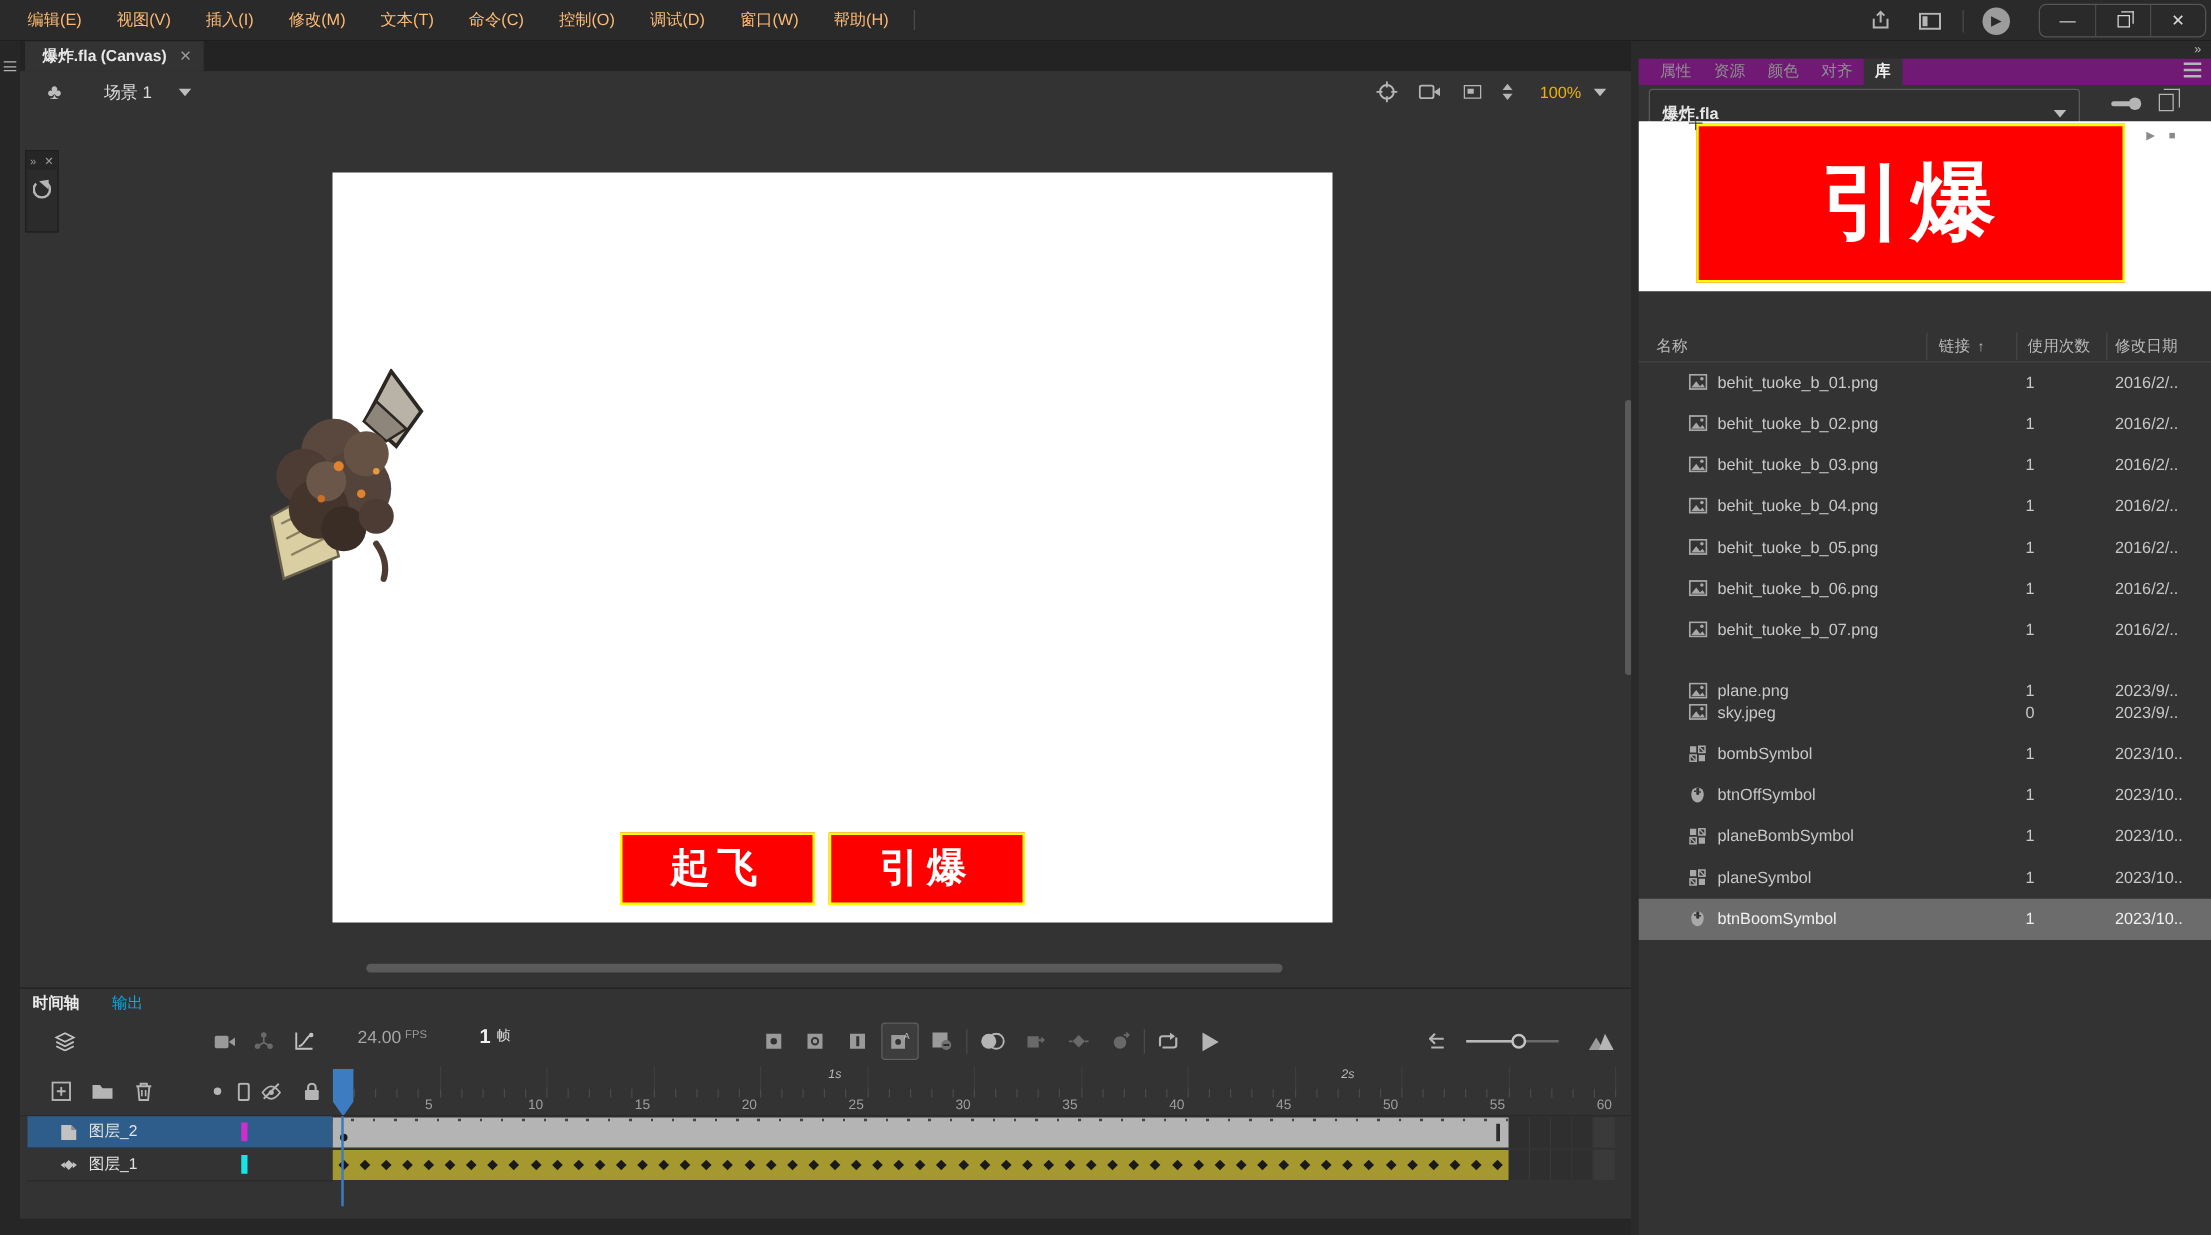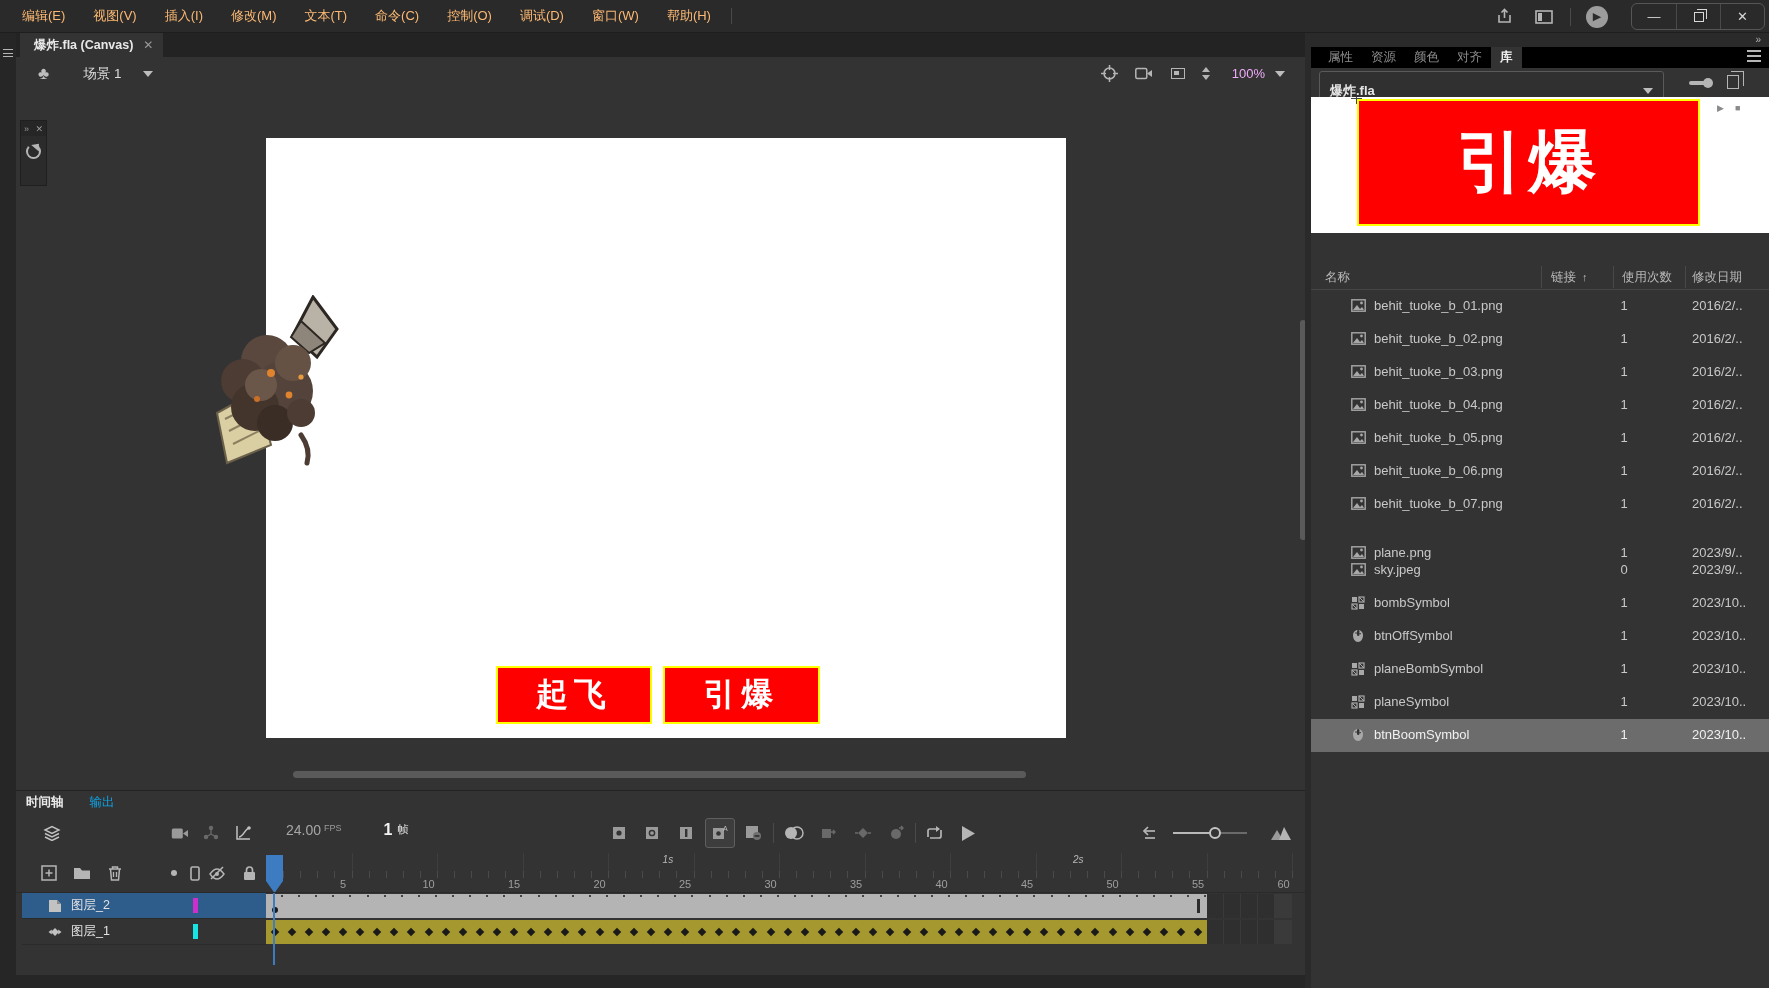--- a/index.html
+++ b/index.html
@@ -35,21 +35,21 @@
   
   .editbar{position:absolute;left:16px;top:57px;width:1289px;height:33px;background:#333;display:flex;align-items:center;}
   .clover{margin-left:22px;font-size:17px;color:#bdbdbd;}
   .scene-label{margin-left:34px;color:#dcdcdc;font-size:13.5px;}
   .chev{margin-left:22px;width:0;height:0;border-left:5px solid transparent;border-right:5px solid transparent;border-top:6px solid #bdbdbd;}
   .editbar-right{position:absolute;right:12px;top:0;height:33px;display:flex;align-items:center;gap:14px;}
   .eb-icon{width:20px;height:20px;display:flex;align-items:center;justify-content:center;color:#b5b5b5;}
   .stepper{display:flex;flex-direction:column;gap:3px;align-items:center;}
   .tri-up{width:0;height:0;border-left:4px solid transparent;border-right:4px solid transparent;border-bottom:5px solid #b5b5b5;}
   .tri-dn{width:0;height:0;border-left:4px solid transparent;border-right:4px solid transparent;border-top:5px solid #b5b5b5;}
-  .zoom-box{display:flex;align-items:center;gap:8px;padding:3px 8px;color:#f0abfc;justify-content:space-between;}
+  .zoom-box{display:flex;align-items:center;gap:8px;padding:3px 8px;color:#eab308;justify-content:space-between;}
   .clipbox{width:14px;height:11px;border:1.5px solid #b5b5b5;position:relative;}
   .clipbox::before{content:"";position:absolute;left:2px;top:2px;width:5px;height:4px;background:#b5b5b5;}
 
   
   .pasteboard{position:absolute;left:16px;top:90px;width:1289px;height:700px;background:#333;overflow:hidden;}
   .stage{position:absolute;left:250px;top:48px;width:800px;height:600px;background:#fff;}
   .stage-btn{position:absolute;height:58px;background:#f00;border:2px solid #ff0;color:#fff;font-size:32px;font-weight:bold;display:flex;align-items:center;justify-content:center;letter-spacing:6px;}
   .h-scrollbar{position:absolute;left:277px;top:681px;width:733px;height:7px;border-radius:4px;background:#5a5a5a;}
   .v-scrollbar{position:absolute;left:1284px;top:230px;width:6px;height:220px;border-radius:4px;background:#5a5a5a;}
 
@@ -102,21 +102,21 @@
   .kf-diamond{position:absolute;top:9px;width:6px;height:6px;background:#1a1a1a;transform:rotate(45deg);}
   .empty-cell{position:absolute;border-right:1px solid #3a3a3a;background:#2f2f2f;}
   .shade-cell{background:#3a3a3a;}
 
   .tl-bottom-strip{position:absolute;left:0;top:975px;width:1305px;height:13px;background:#262626;}
 
   
   .rp-divider{position:absolute;left:1305px;top:33px;width:6px;height:955px;background:#2a2a2a;}
   .right-panel{position:absolute;left:1311px;top:33px;width:458px;height:955px;background:#333;}
   .rp-collapse{position:absolute;left:0;top:0;width:458px;height:14px;background:#2a2a2a;color:#b5b5b5;font-size:10px;text-align:right;padding-right:8px;line-height:14px;}
-  .rp-tabs{position:absolute;left:0;top:14px;width:458px;height:21px;background:#000000;display:flex;align-items:stretch;padding-left:8px;}
+  .rp-tabs{position:absolute;left:0;top:14px;width:458px;height:21px;background:#701a75;display:flex;align-items:stretch;padding-left:8px;}
   .rp-tab{padding:0 9px;display:flex;align-items:center;color:#8f8f8f;font-size:12.5px;}
   .rp-tab.active{background:#333;color:#f0f0f0;font-weight:bold;}
   .rp-menu-icon{position:absolute;right:8px;top:3px;width:14px;height:12px;border-top:2px solid #b5b5b5;border-bottom:2px solid #b5b5b5;}
   .rp-menu-icon::before{content:"";position:absolute;left:0;top:3px;width:14px;height:2px;background:#b5b5b5;}
 
   .lib-doc-row{position:absolute;left:0;top:37px;width:458px;height:26px;}
   .lib-combo{position:absolute;left:8px;top:1px;width:345px;height:39px;border:1px solid #5a5a5a;border-radius:3px;background:#303030;display:flex;align-items:center;color:#e6e6e6;font-weight:bold;font-size:13px;padding-left:10px;}
   .lib-combo .chev{position:absolute;right:10px;margin:0;}
   .pin-icon{position:absolute;left:378px;top:11px;width:20px;height:4px;background:#b5b5b5;border-radius:2px;}
   .pin-icon::after{content:"";position:absolute;right:-4px;top:-3px;width:10px;height:10px;border-radius:50%;background:#b5b5b5;}

